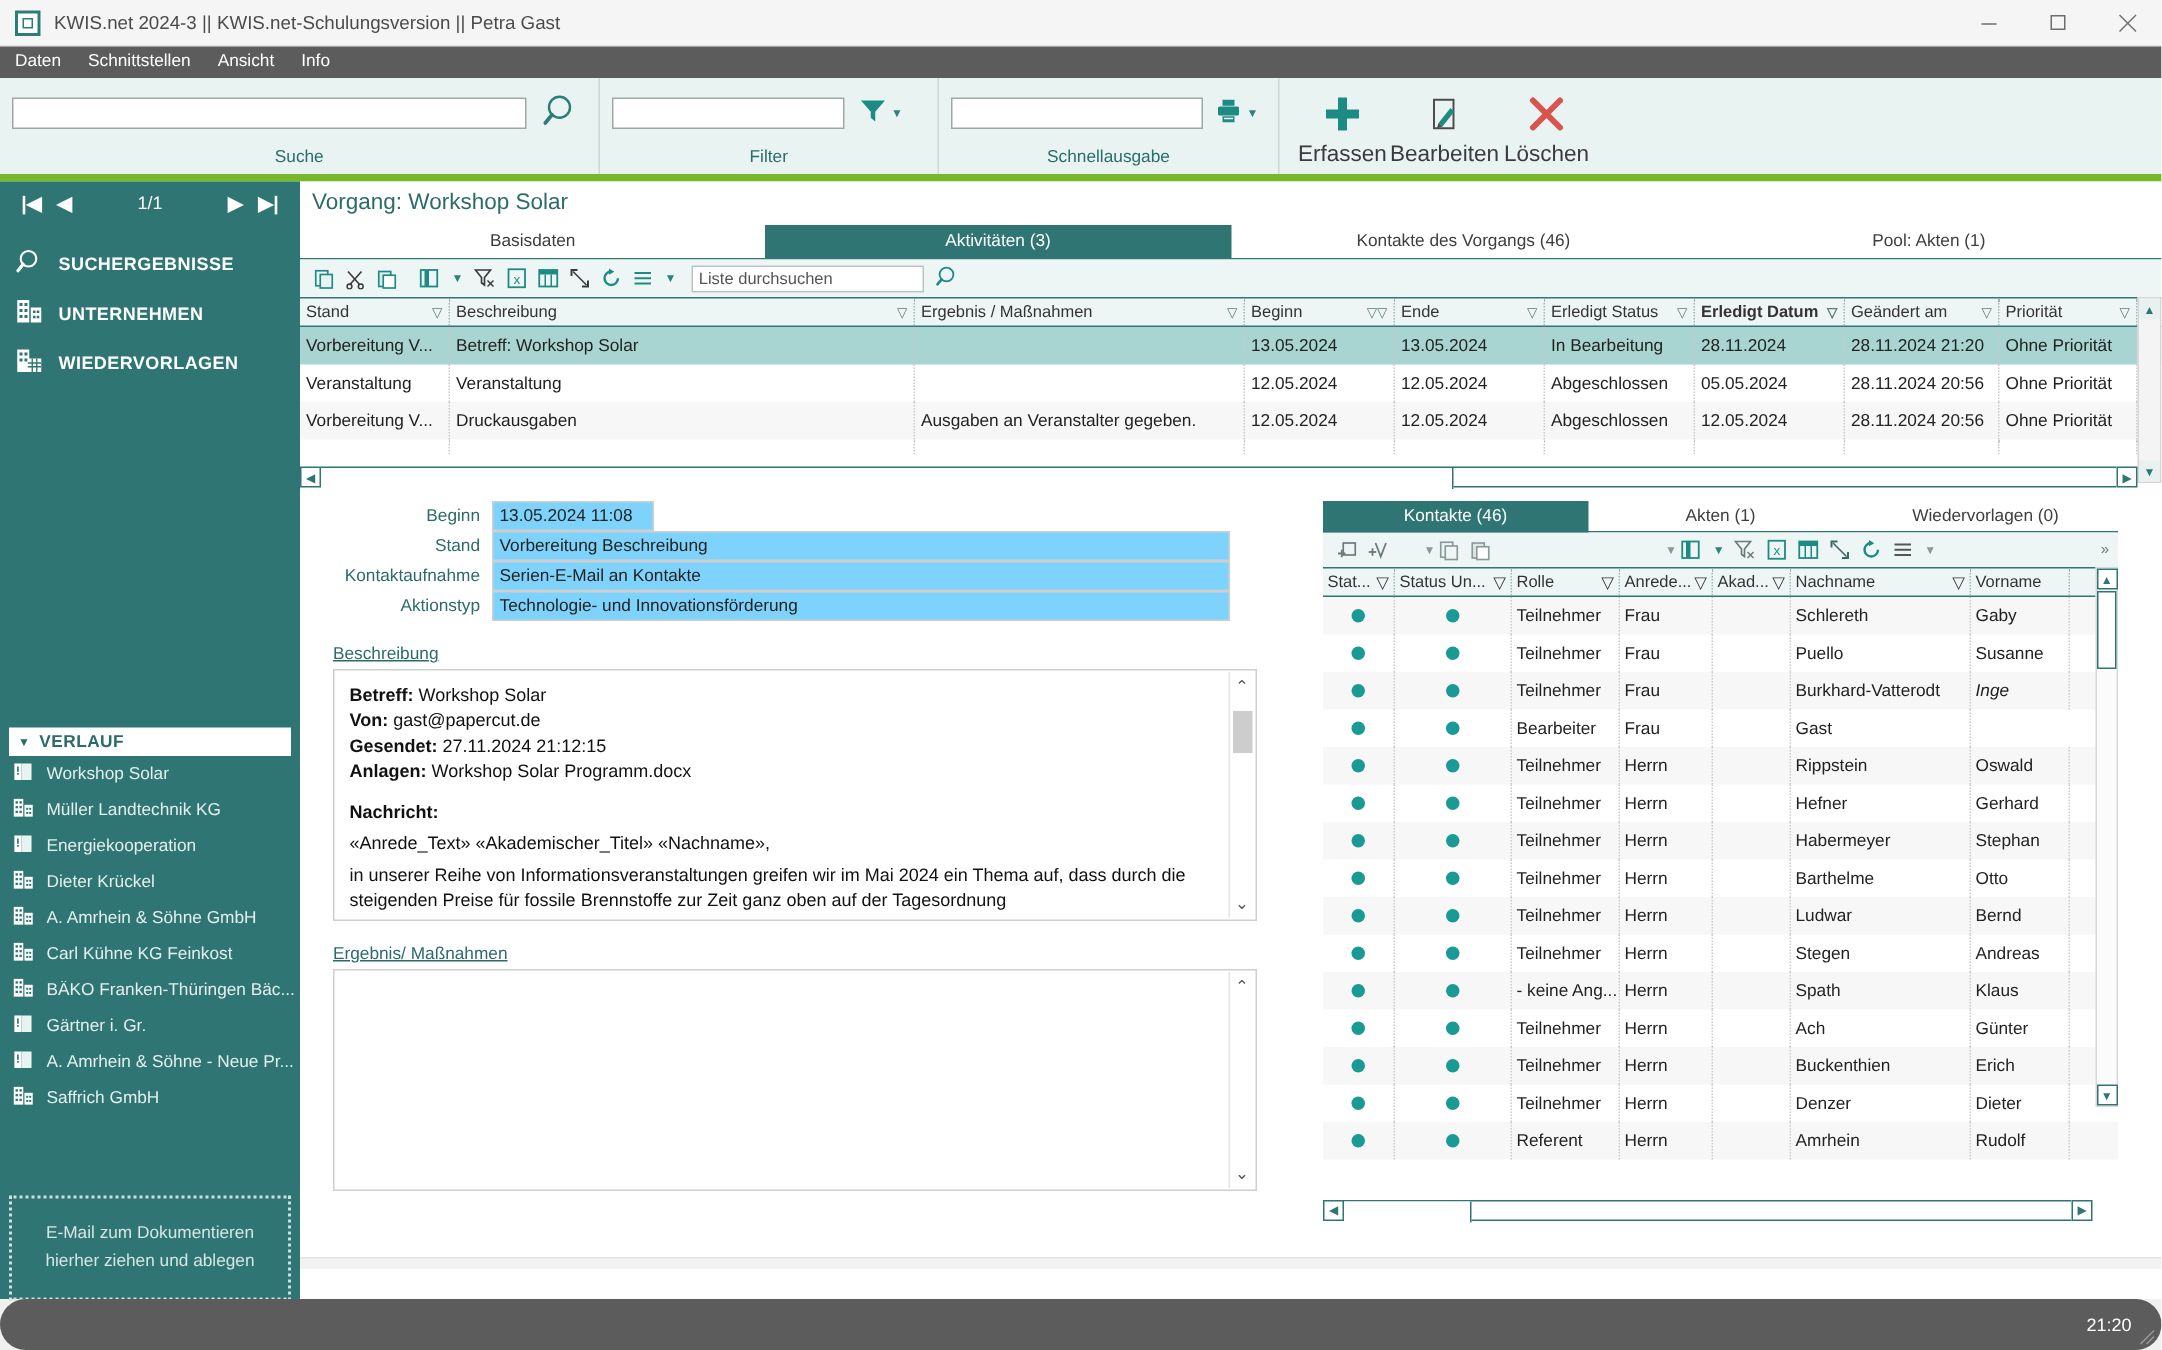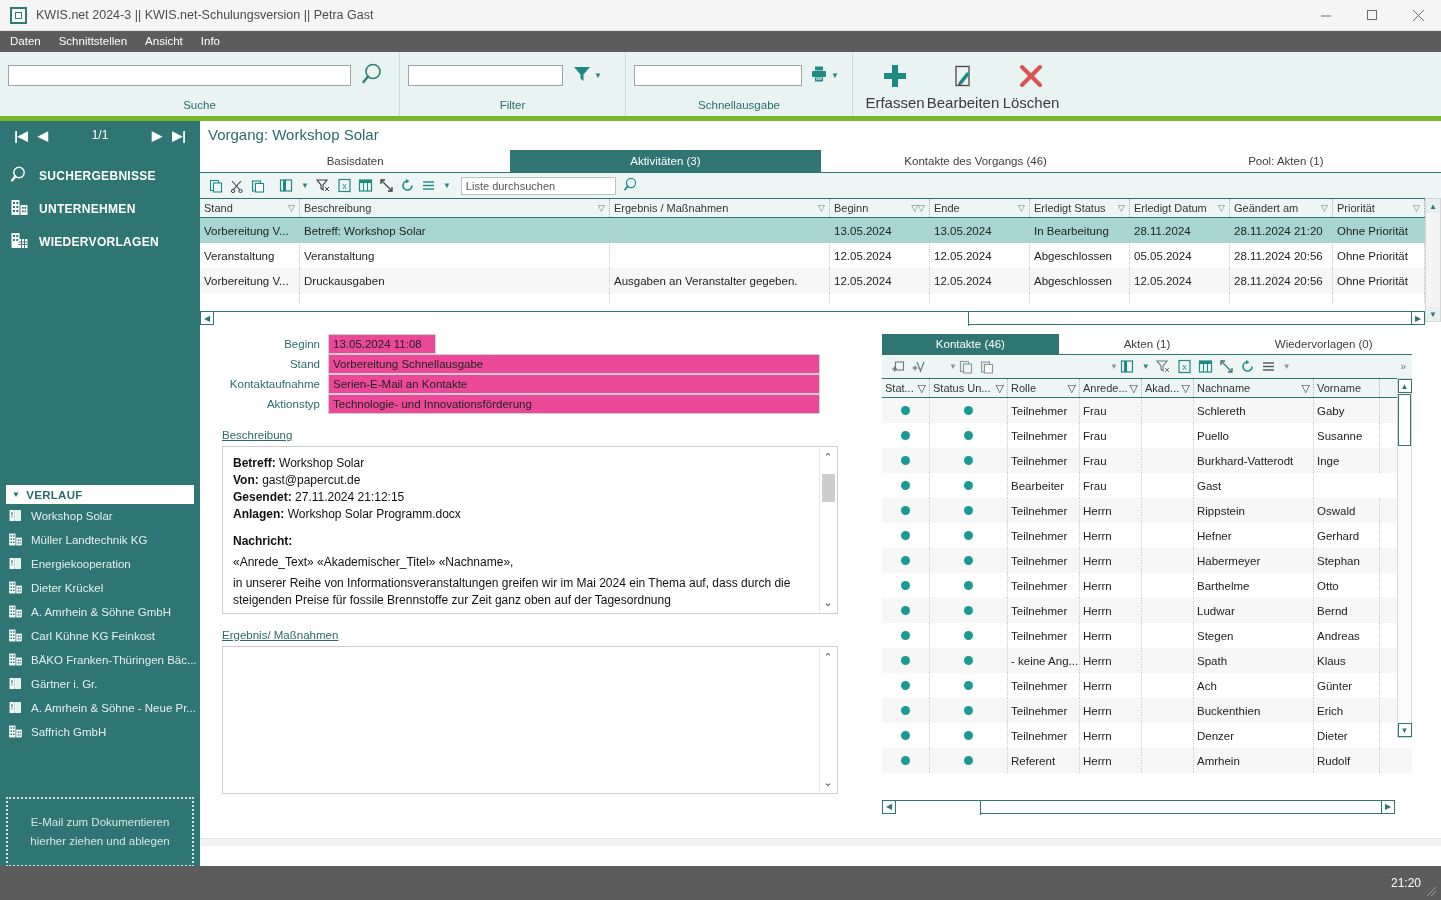--- a/index.html
+++ b/index.html
@@ -196,21 +196,21 @@
   .hsb { width: 14px; height: 14px; border: 1px solid #2e7573; background:#ffffff;
         color:#2e7573; font-size: 8px; display:flex;align-items:center;justify-content:center; }
   .hstrack { flex: 1; height: 14px; background: #ffffff; border-top:1px solid #2e7573; border-bottom:1px solid #2e7573;}
   .hsthumb { width: 755px; height: 14px; background: #ffffff; border-right: 1px solid #2e7573; }
 
   
   .detail { position: absolute; left: 0; top: 213px; width: 660px; height: 497px; }
   .frow { display: flex; align-items: center; height: 20px; margin-bottom: 0px; }
   .flabel { width: 128px; text-align: right; padding-right: 8px; color: #2b6b69; font-size: 11.5px; }
   .fval {
-    height: 20px; border: 1px solid #cfcfcf; background: #ec4899;
+    height: 20px; border: 1px solid #cfcfcf; background: #7dd3fc;
     display: flex; align-items: center; padding-left: 4px;
     font-size: 11.5px; color: #222;
   }
   .fval.short { width: 108px; }
   .fval.long { width: 492px; }
 
   .slink { color: #2b6b69; font-size: 11.5px; text-decoration: underline; }
   .boxarea {
     border: 1px solid #cfcfcf; background: #ffffff; position: relative;
   }
@@ -242,21 +242,21 @@
   .rvscroll { position:absolute; right: 0; top: 44px; width: 15px; height: 360px;
               background:#fbfbfb; border:1px solid #d8d8d8;
               display:flex; flex-direction:column; justify-content:space-between; align-items:center; }
   .rvthumb { position:absolute; right:1px; top: 60px; width: 13px; height: 52px; background:#ffffff; border:1px solid #2e7573; }
   .rhscroll { position:absolute; left:0; bottom:0; width: 513px; height: 15px; display:flex; align-items:center; }
   .sepline { position:absolute; left: 0; top: 717px; width: 1241px; height: 8px; background:#f2f2f2; border-top:1px solid #e4e4e4;}
 
   
   .statusbar {
     position: absolute; left: 0; top: 866px; width: 1441px; height: 34px;
-    background: #5c5c5c; display: flex; align-items: center; justify-content: flex-end;
+    background: #5c5c5c; display: flex; align-items: center; justify-content: flex-end; border-radius: 17px;
   }
   .statusbar .clock { color: #ffffff; font-size: 12px; margin-right: 20px; }
   .grip { position:absolute; right: 4px; bottom: 3px; width: 12px; height: 12px; }
 </style>
 </head>
 <body>
 
 <div class="app">
 
   <div class="titlebar">
@@ -693,21 +693,21 @@
             <span class="fil">▽▽</span>
         </div>
         <div class="gh" style="width:100px;">
           <span>Ende</span>
             <span class="fil">▽</span>
         </div>
         <div class="gh" style="width:100px;">
           <span>Erledigt Status</span>
             <span class="fil">▽</span>
         </div>
-        <div class="gh" style="width:100px;">
+        <div class="gh" style="width:100px;font-weight:bold;">
           <span>Erledigt Datum</span>
             <span class="fil">▽</span>
         </div>
         <div class="gh" style="width:103px;">
           <span>Geändert am</span>
             <span class="fil">▽</span>
         </div>
         <div class="gh" style="width:92px;">
           <span>Priorität</span>
             <span class="fil">▽</span>
@@ -775,21 +775,21 @@
       <div class="hsb">▶</div>
     </div>
 
     <div class="detail">
       <div class="frow">
         <div class="flabel">Beginn</div>
         <div class="fval short">13.05.2024 11:08</div>
       </div>
       <div class="frow">
         <div class="flabel">Stand</div>
-        <div class="fval long">Vorbereitung Schnellausgabe</div>
+        <div class="fval long">Vorbereitung Beschreibung</div>
       </div>
       <div class="frow">
         <div class="flabel">Kontaktaufnahme</div>
         <div class="fval long">Serien-E-Mail an Kontakte</div>
       </div>
       <div class="frow">
         <div class="flabel">Aktionstyp</div>
         <div class="fval long">Technologie- und Innovationsförderung</div>
       </div>
 
@@ -985,21 +985,21 @@
             <div class="rgc" style="width: 48px;">
               <span class="dot"></span>
             </div>
             <div class="rgc" style="width: 78px;">
               <span class="dot"></span>
             </div>
             <div class="rgc" style="width: 72px;">Teilnehmer</div>
             <div class="rgc" style="width: 62px;">Frau</div>
             <div class="rgc" style="width: 52px;"></div>
             <div class="rgc" style="width: 120px;">Burkhard-Vatterodt</div>
-            <div class="rgc" style="width: 66px;">Inge</div>
+            <div class="rgc" style="width: 66px; font-style: italic;">Inge</div>
           </div>
           <div class="rgrow">
             <div class="rgc" style="width: 48px;">
               <span class="dot"></span>
             </div>
             <div class="rgc" style="width: 78px;">
               <span class="dot"></span>
             </div>
             <div class="rgc" style="width: 72px;">Bearbeiter</div>
             <div class="rgc" style="width: 62px;">Frau</div>

